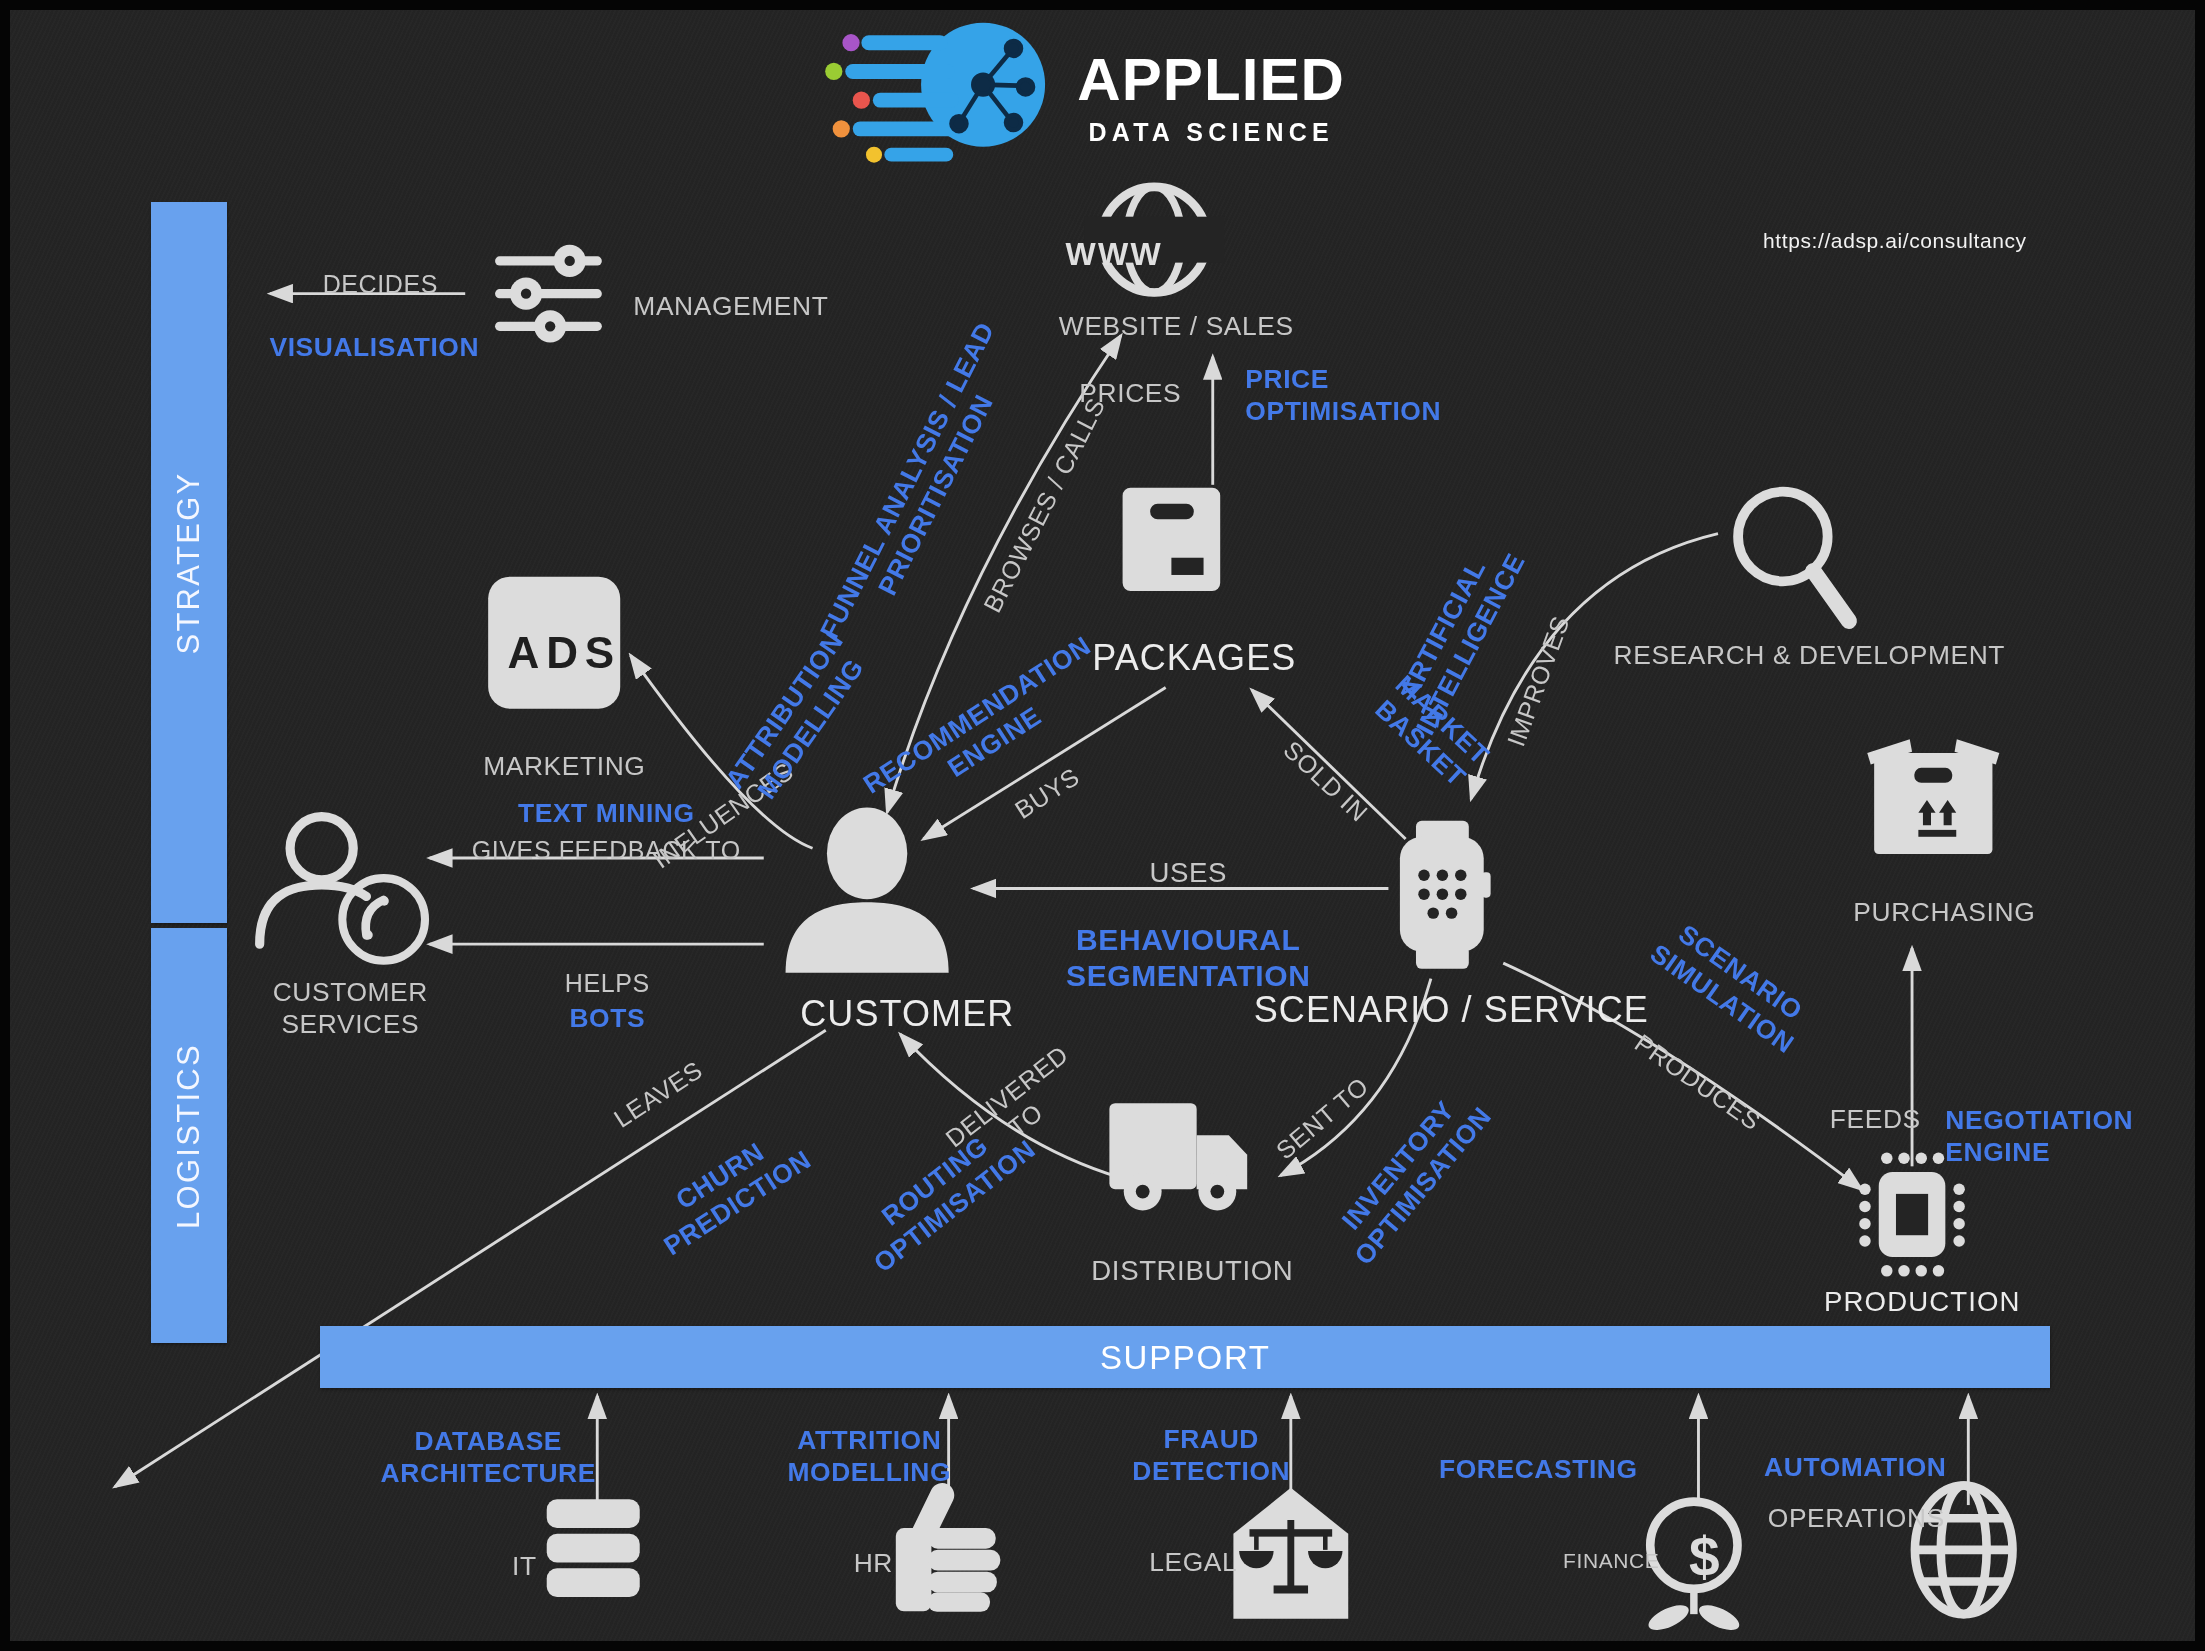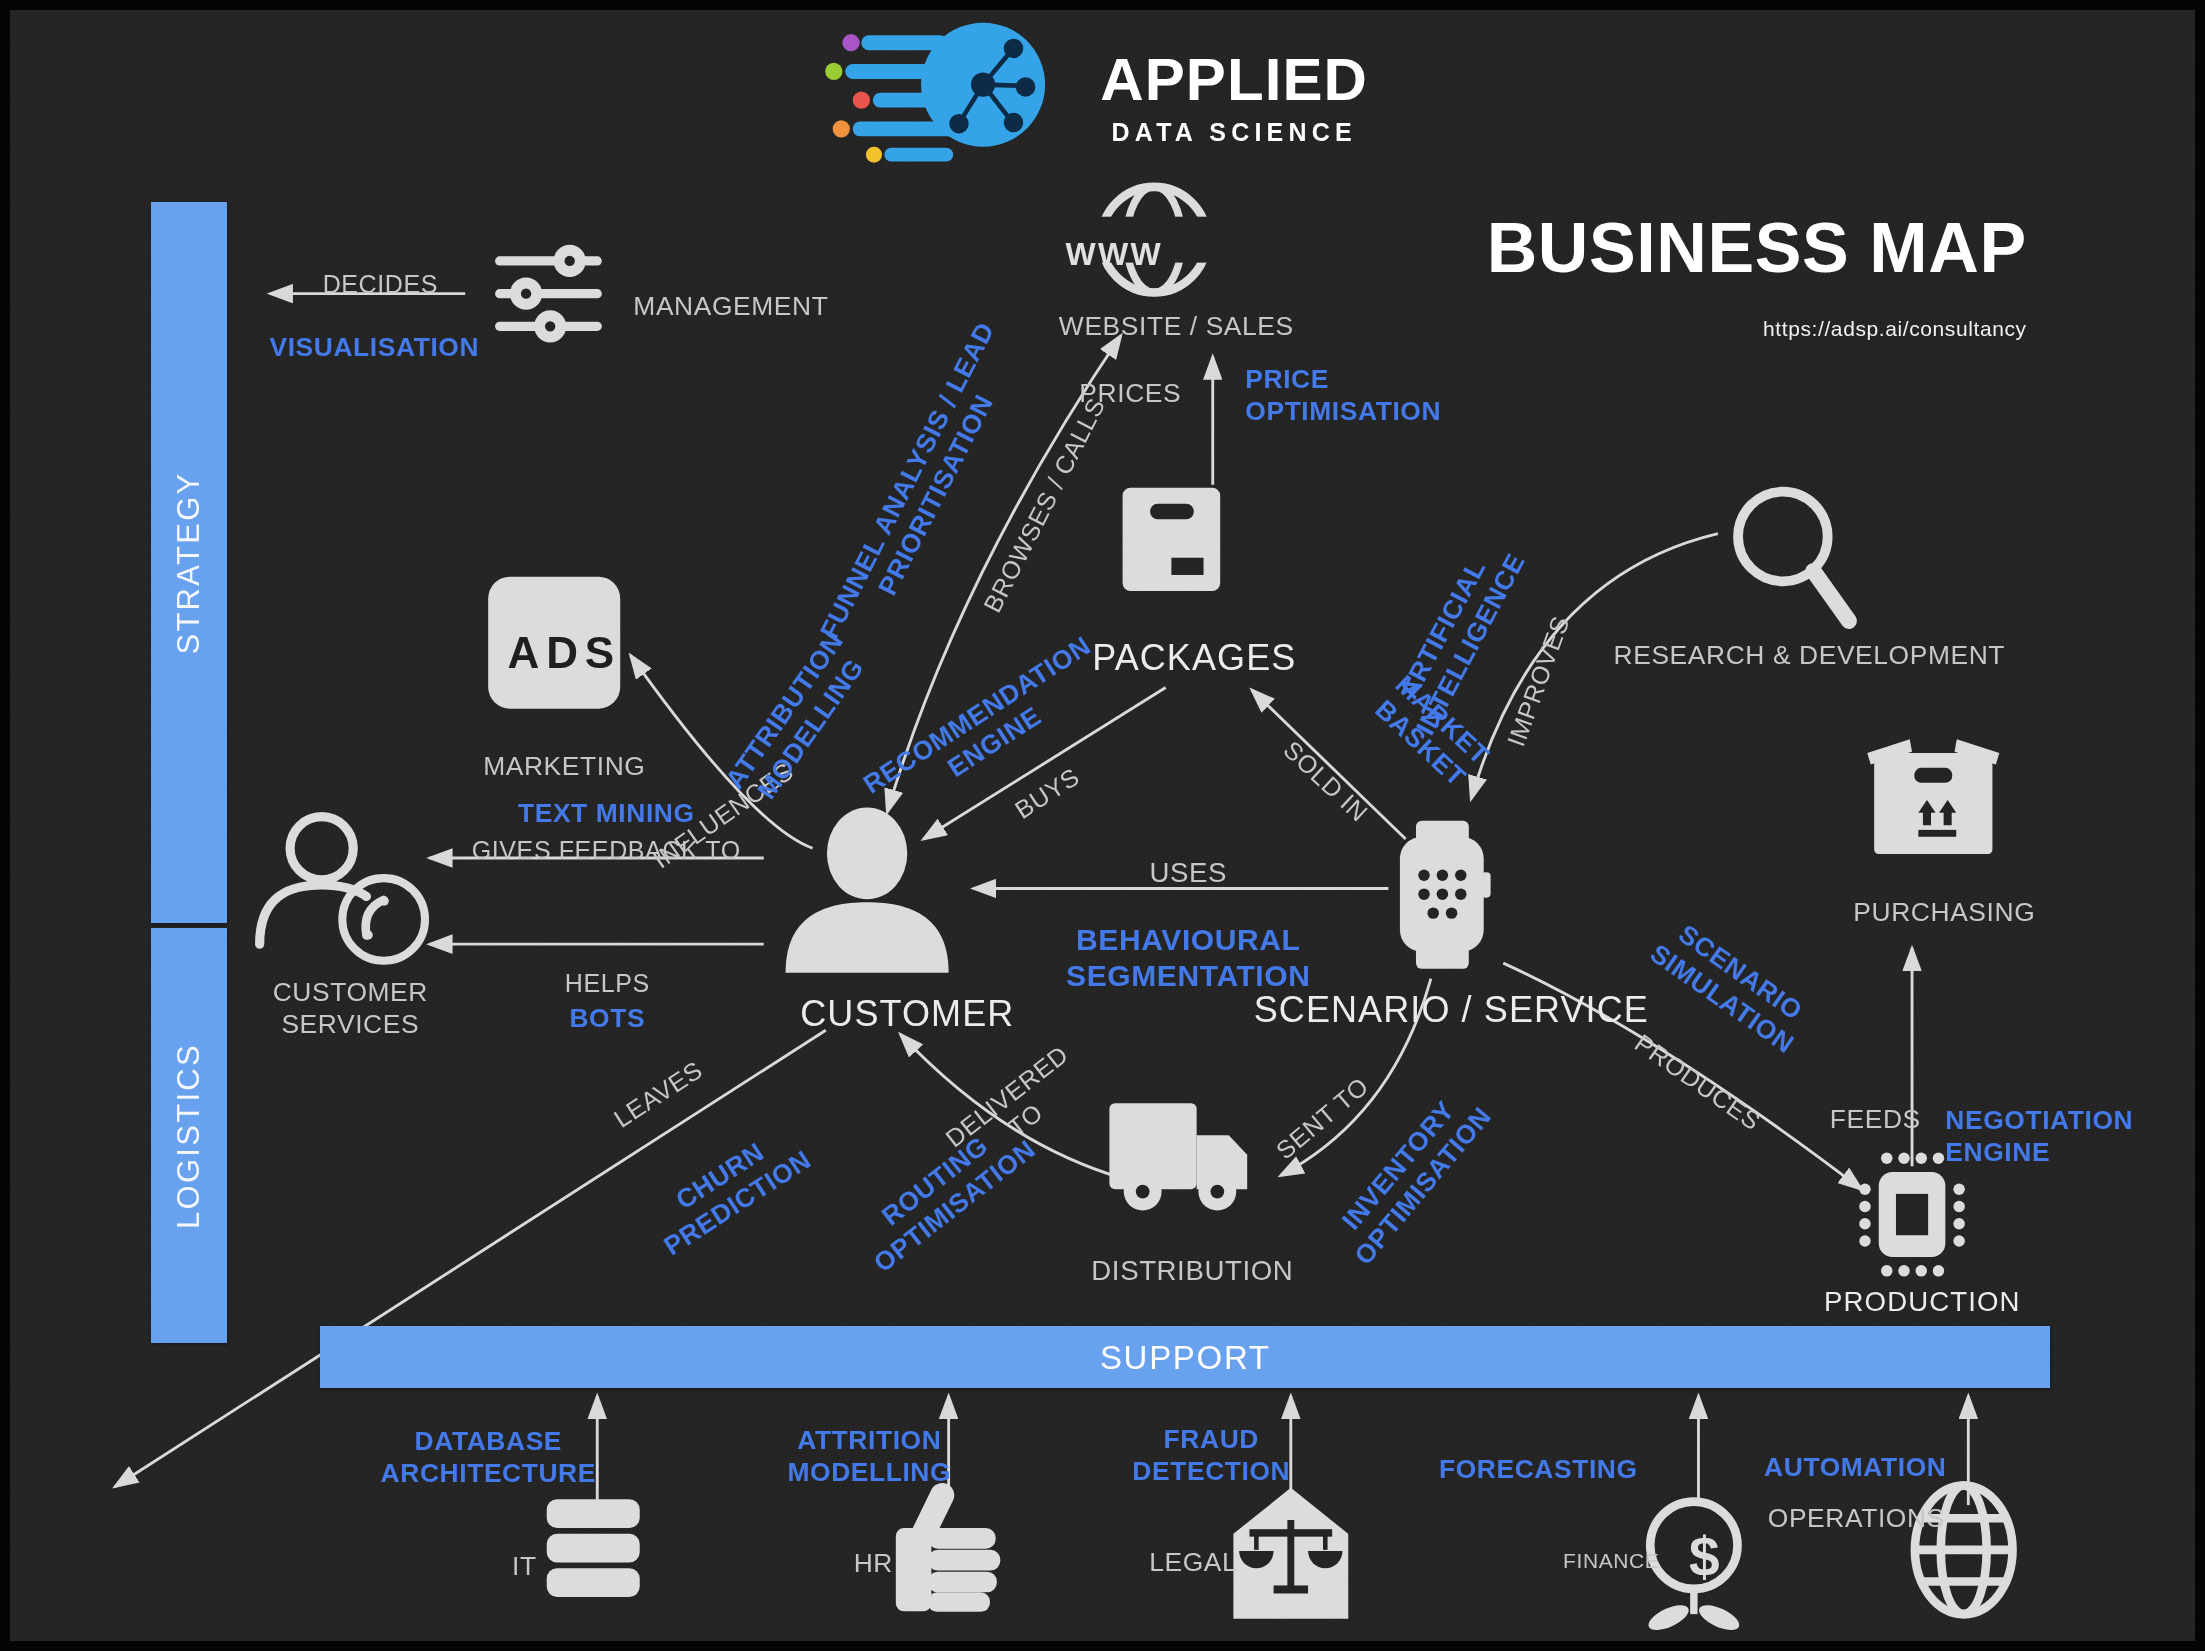--- a/index.html
+++ b/index.html
@@ -247,27 +247,26 @@
   </svg>
 
   <div class="bar" style="left:141px;top:192px;width:76px;height:721px;"></div>
   <div class="bar" style="left:141px;top:918px;width:76px;height:415px;"></div>
   <div class="lbl barlabel" style="left:179px;top:553px;transform:translate(-50%,-50%) rotate(-90deg);">STRATEGY</div>
   <div class="lbl barlabel" style="left:179px;top:1126px;transform:translate(-50%,-50%) rotate(-90deg);">LOGISTICS</div>
 
   <div class="bar" style="left:310px;top:1316px;width:1730px;height:62px;"></div>
   <div class="lbl" style="left:1175px;top:1348px;color:#ffffff;font-size:33px;letter-spacing:1.7px;">SUPPORT</div>
 
-  <div class="logo-text" style="left:1090px;top:40px;text-align:center;">
+  <div class="logo-text" style="left:1067px;top:40px;text-align:center;">
     <div class="logo-main">APPLIED</div>
     <div class="logo-sub">DATA SCIENCE</div>
   </div>
 
   <div class="title-block">
-    <div class="title-line">BUSINESS MAP</div>
     <div class="title-url">https://adsp.ai/consultancy</div>
   </div>
 
   <div class="lbl gray" style="left:623px;top:297px;transform:translate(0,-50%);font-size:26.4px;">MANAGEMENT</div>
   <div class="lbl" style="left:1104px;top:244px;color:#e0e0e0;font-size:32px;font-weight:700;letter-spacing:2.3px;">WWW</div>
   <div class="lbl gray" style="left:1166px;top:317px;font-size:26.4px;">WEBSITE / SALES</div>
   <div class="lbl white" style="left:1184px;top:648px;">PACKAGES</div>
   <div class="lbl" style="left:554px;top:643px;color:#1f1f1f;font-size:44px;font-weight:800;letter-spacing:6.9px;">ADS</div>
   <div class="lbl gray" style="left:554px;top:757px;font-size:26.4px;">MARKETING</div>
   <div class="lbl gray" style="left:1799px;top:646px;font-size:26.4px;">RESEARCH &amp; DEVELOPMENT</div>

